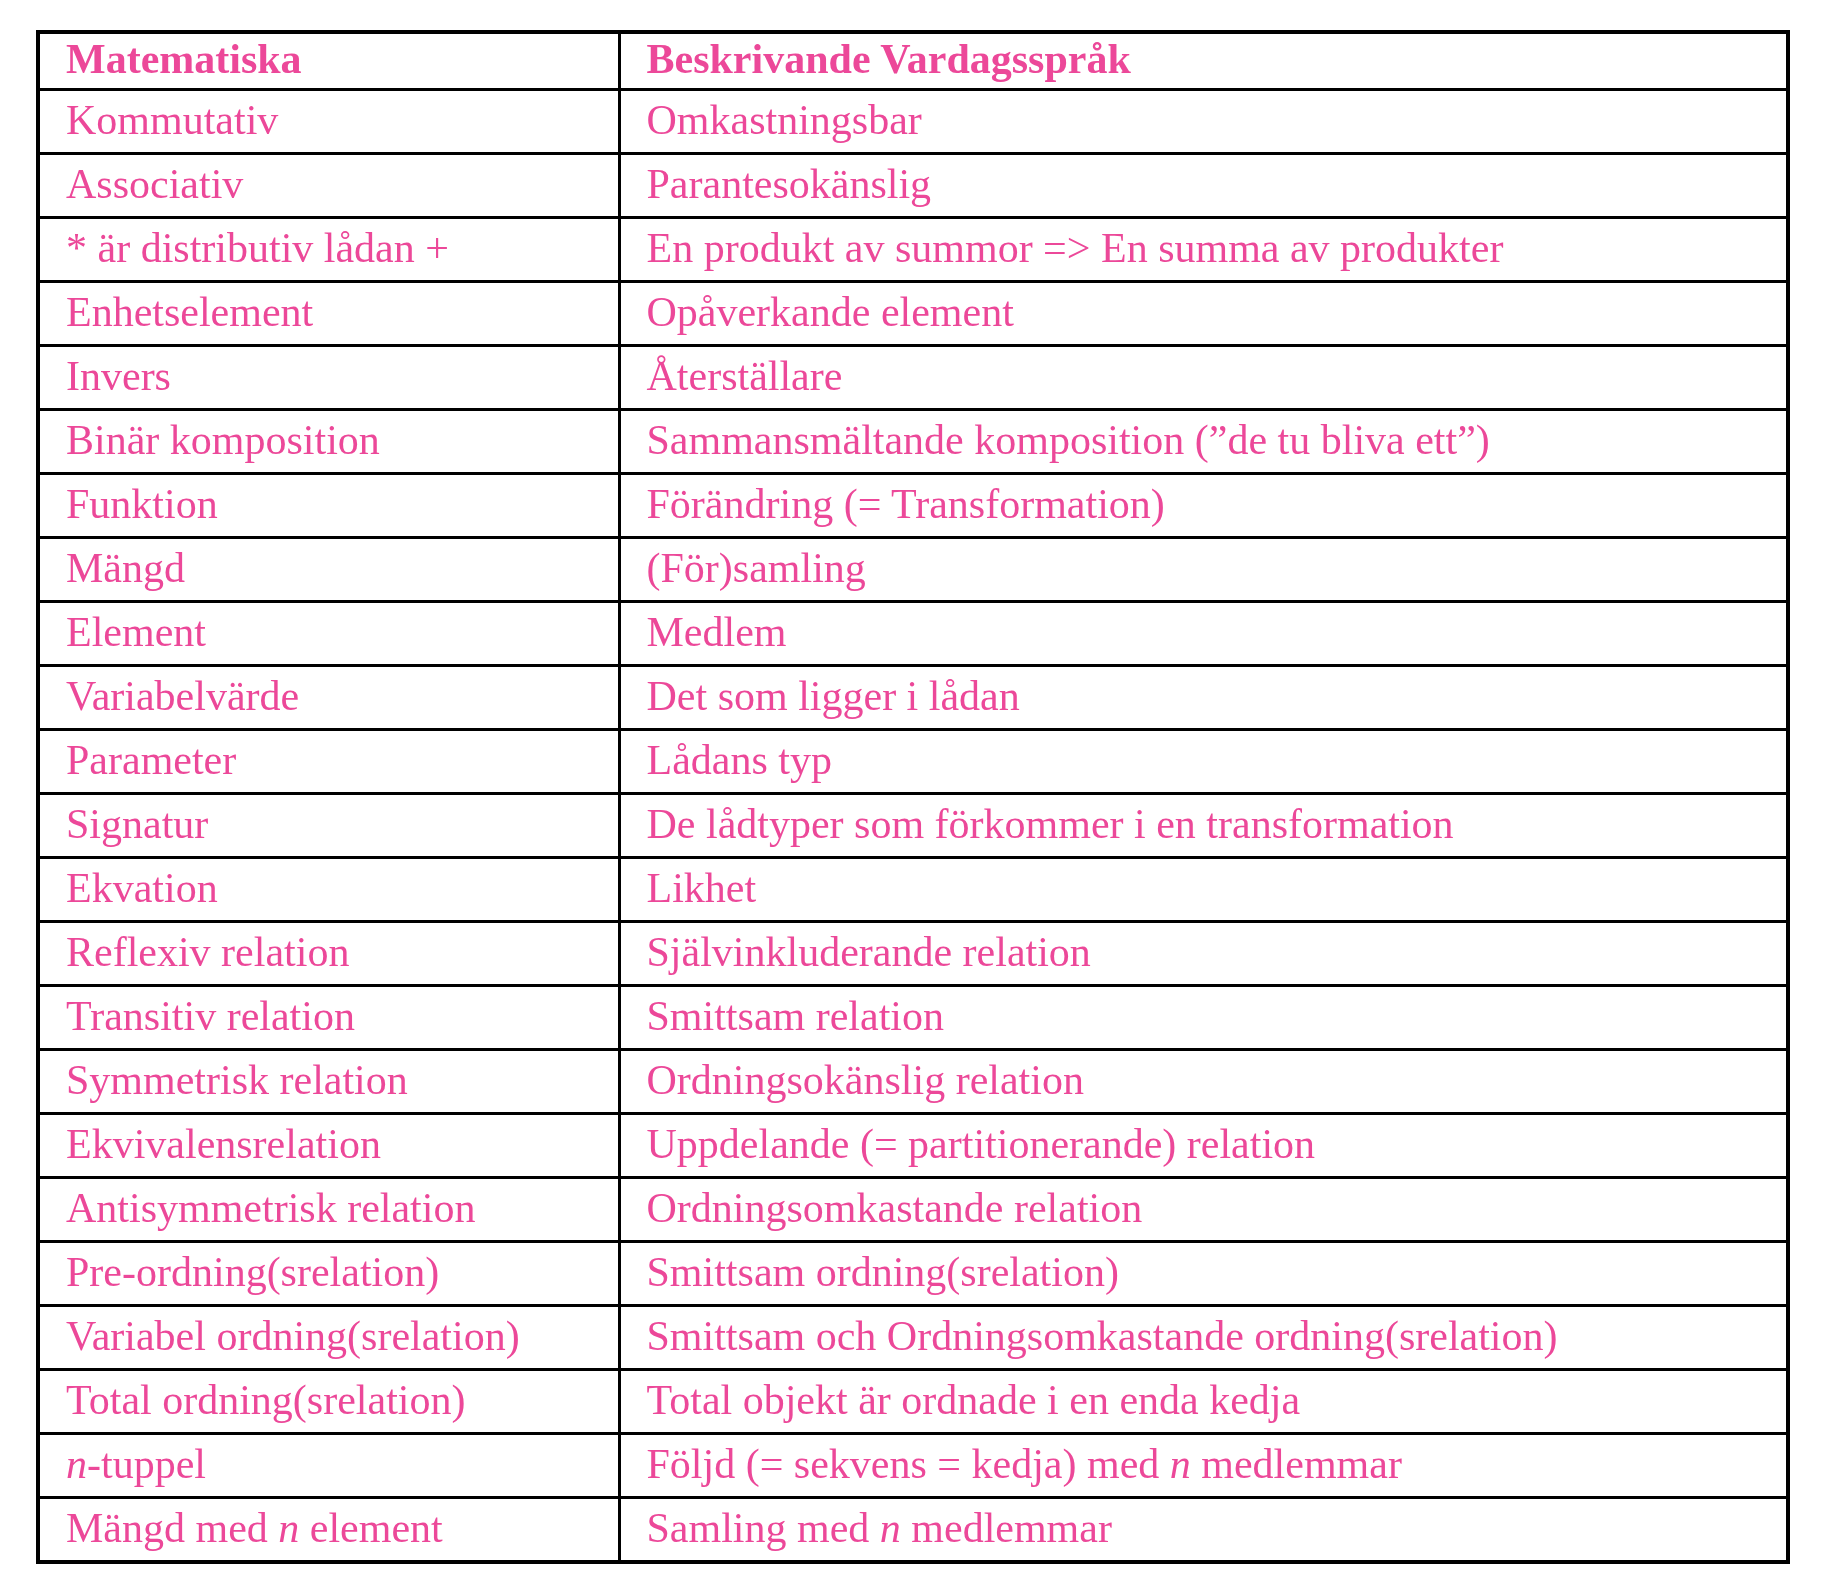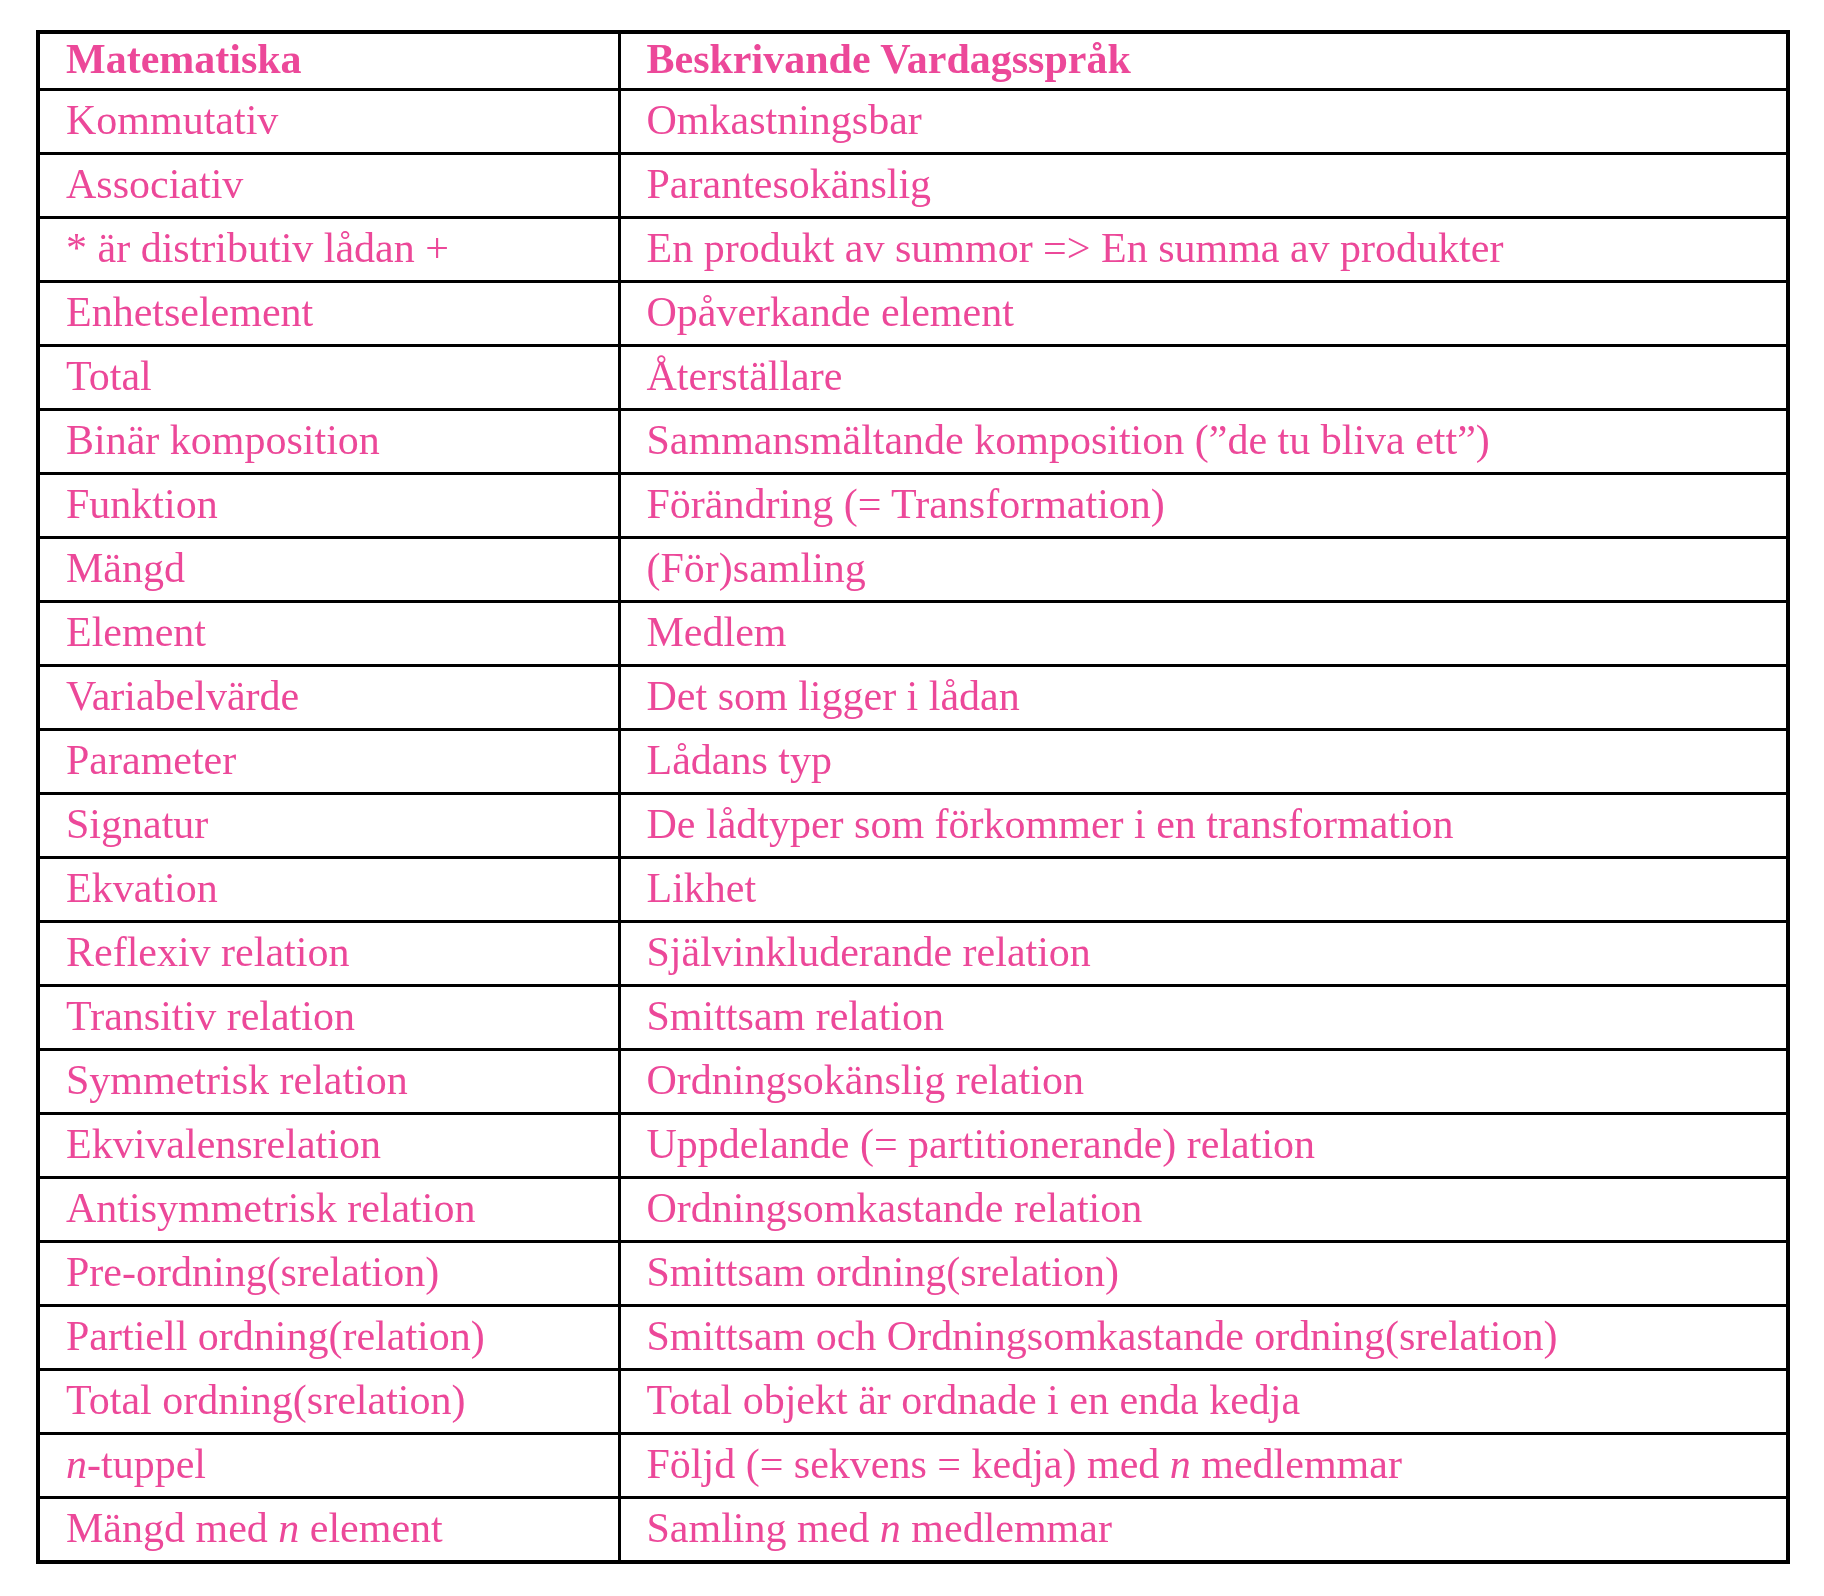--- a/index.html
+++ b/index.html
@@ -72,21 +72,21 @@
         </tr>
         <tr>
           <td><span>* är distributiv lådan +</span></td>
           <td><span>En produkt av summor =&gt; En summa av produkter</span></td>
         </tr>
         <tr>
           <td><span>Enhetselement</span></td>
           <td><span>Opåverkande element</span></td>
         </tr>
         <tr>
-          <td><span>Total</span></td>
+          <td><span>Invers</span></td>
           <td><span>Återställare</span></td>
         </tr>
         <tr>
           <td><span>Binär komposition</span></td>
           <td><span>Sammansmältande komposition (”de tu bliva ett”)</span></td>
         </tr>
         <tr>
           <td><span>Funktion</span></td>
           <td><span>Förändring (= Transformation)</span></td>
         </tr>
@@ -132,21 +132,21 @@
         </tr>
         <tr>
           <td><span>Antisymmetrisk relation</span></td>
           <td><span>Ordningsomkastande relation</span></td>
         </tr>
         <tr>
           <td><span>Pre-ordning(srelation)</span></td>
           <td><span>Smittsam ordning(srelation)</span></td>
         </tr>
         <tr>
-          <td><span>Partiell ordning(relation)</span></td>
+          <td><span>Variabel ordning(srelation)</span></td>
           <td><span>Smittsam och Ordningsomkastande ordning(srelation)</span></td>
         </tr>
         <tr>
           <td><span>Total ordning(srelation)</span></td>
           <td><span>Total objekt är ordnade i en enda kedja</span></td>
         </tr>
         <tr>
           <td><span class="it">n</span><span>-tuppel</span></td>
           <td><span>Följd (= sekvens = kedja) med </span><span class="it">n</span><span> medlemmar</span></td>
         </tr>

